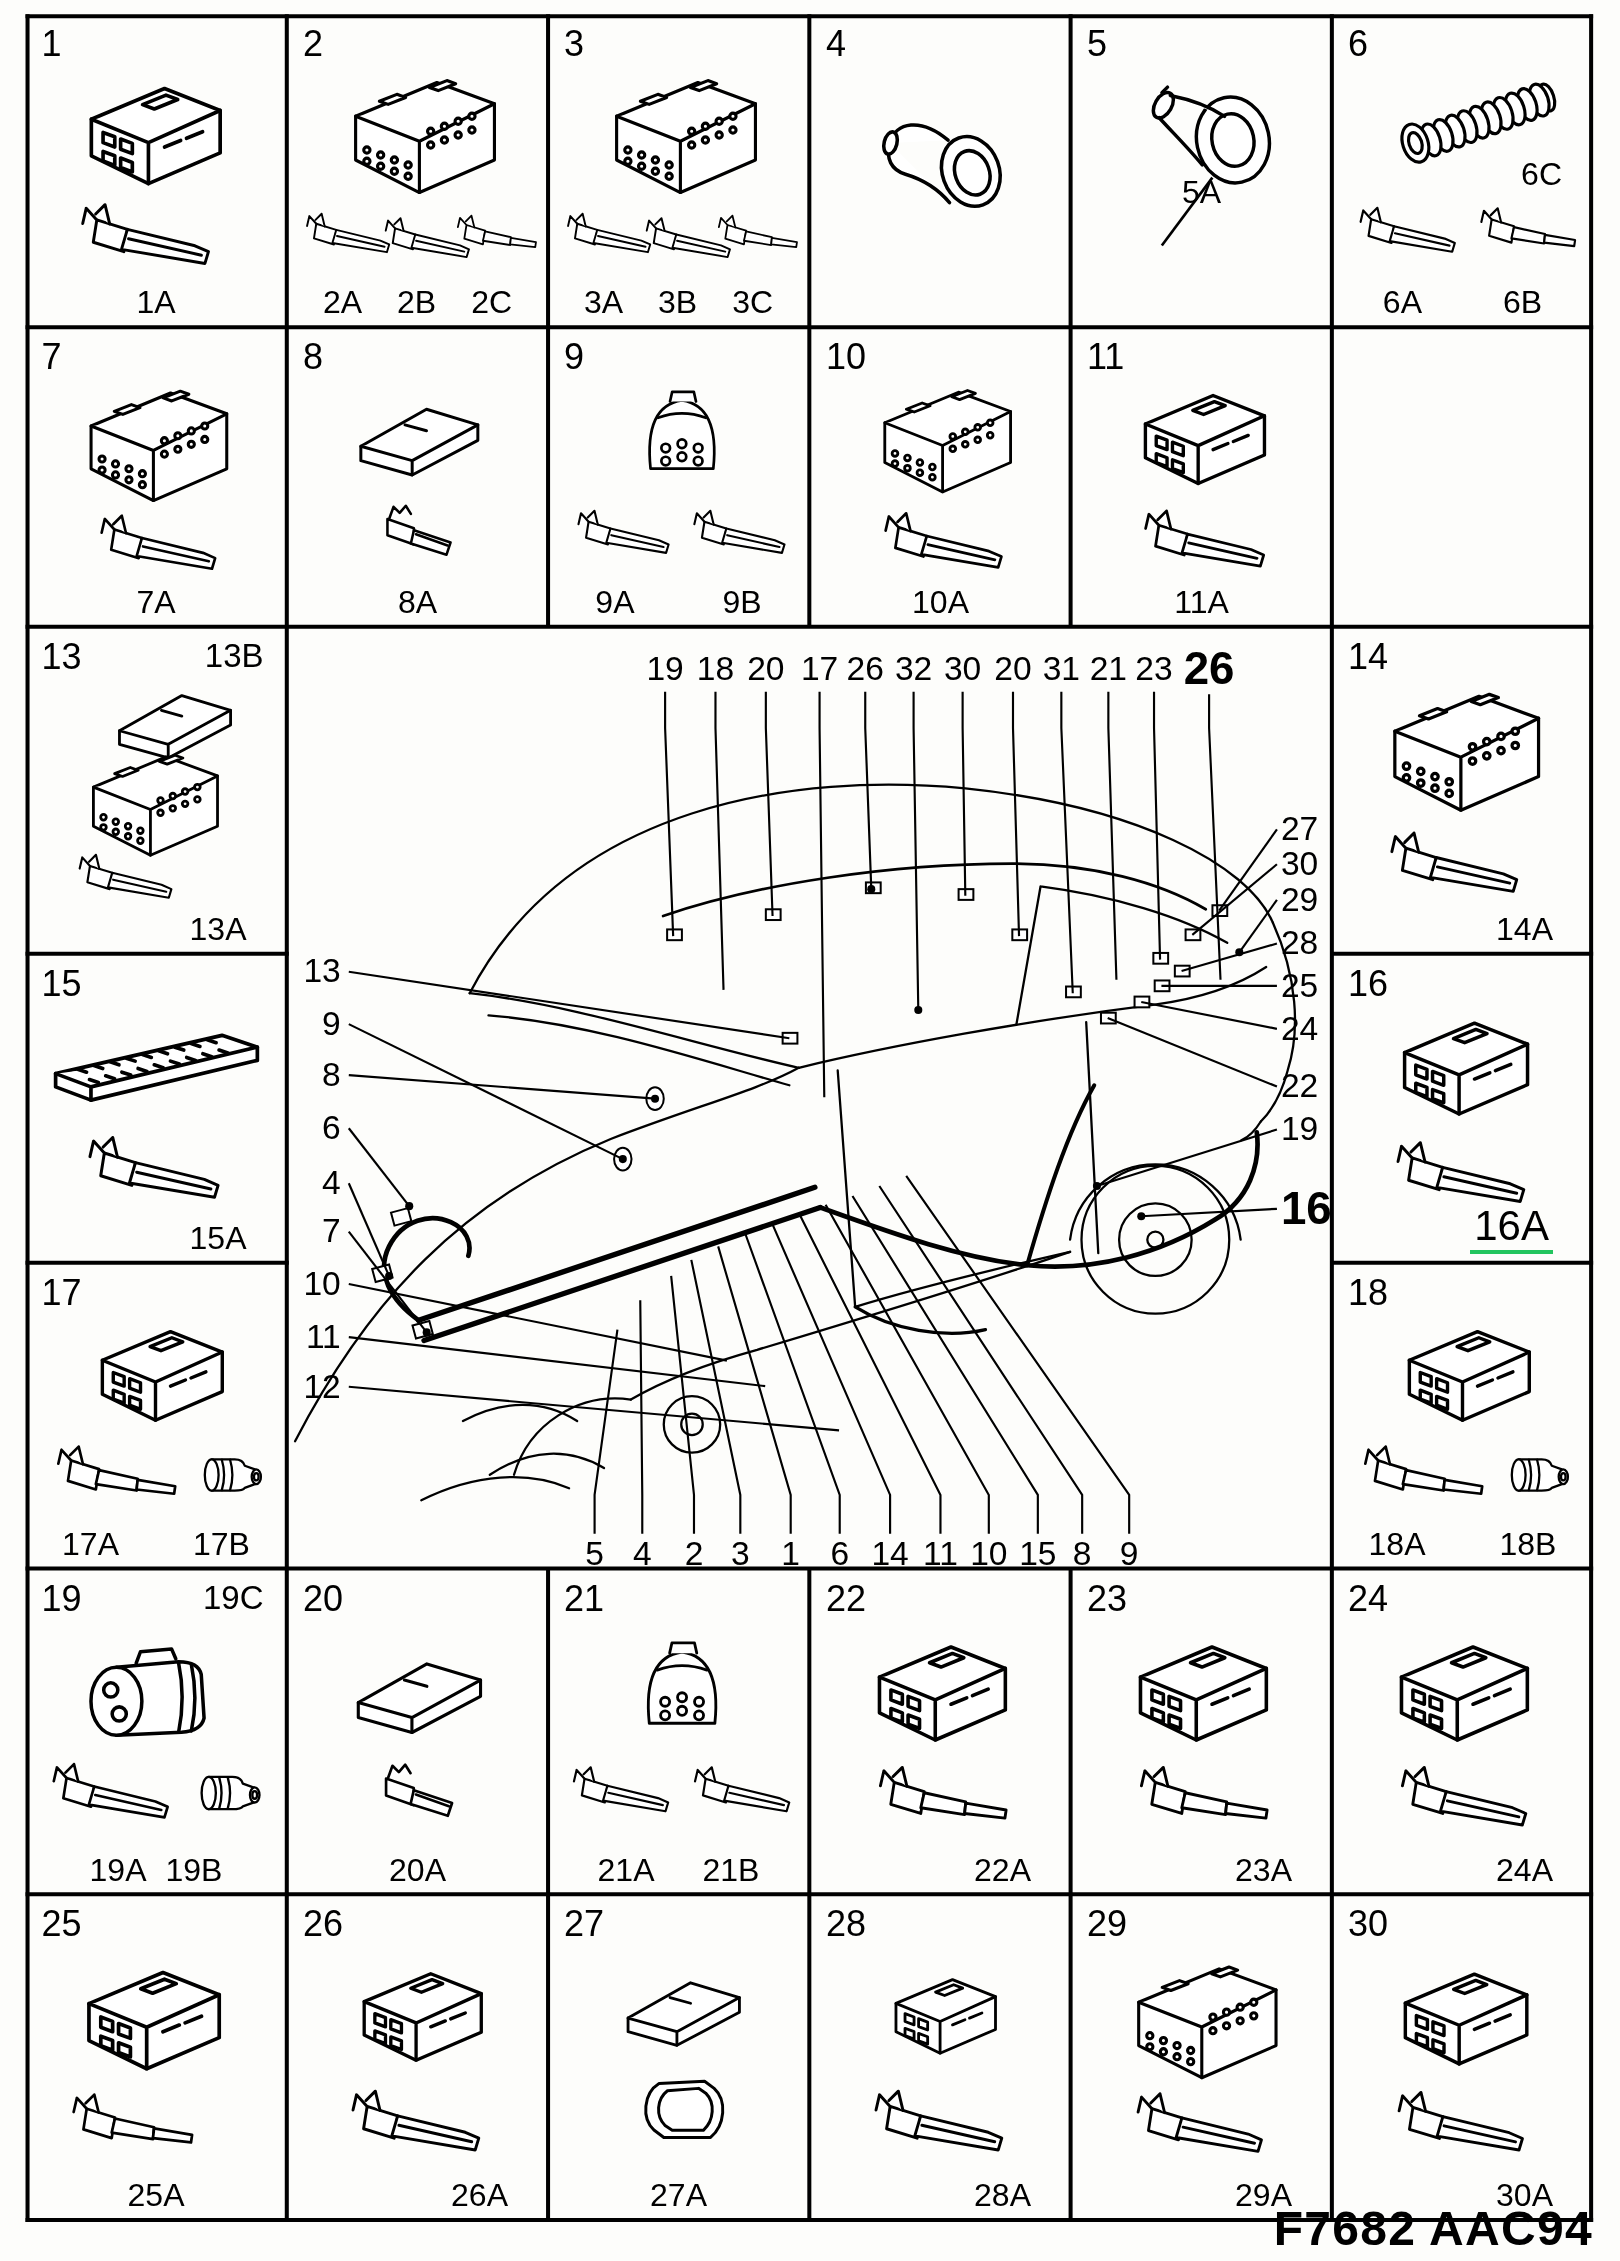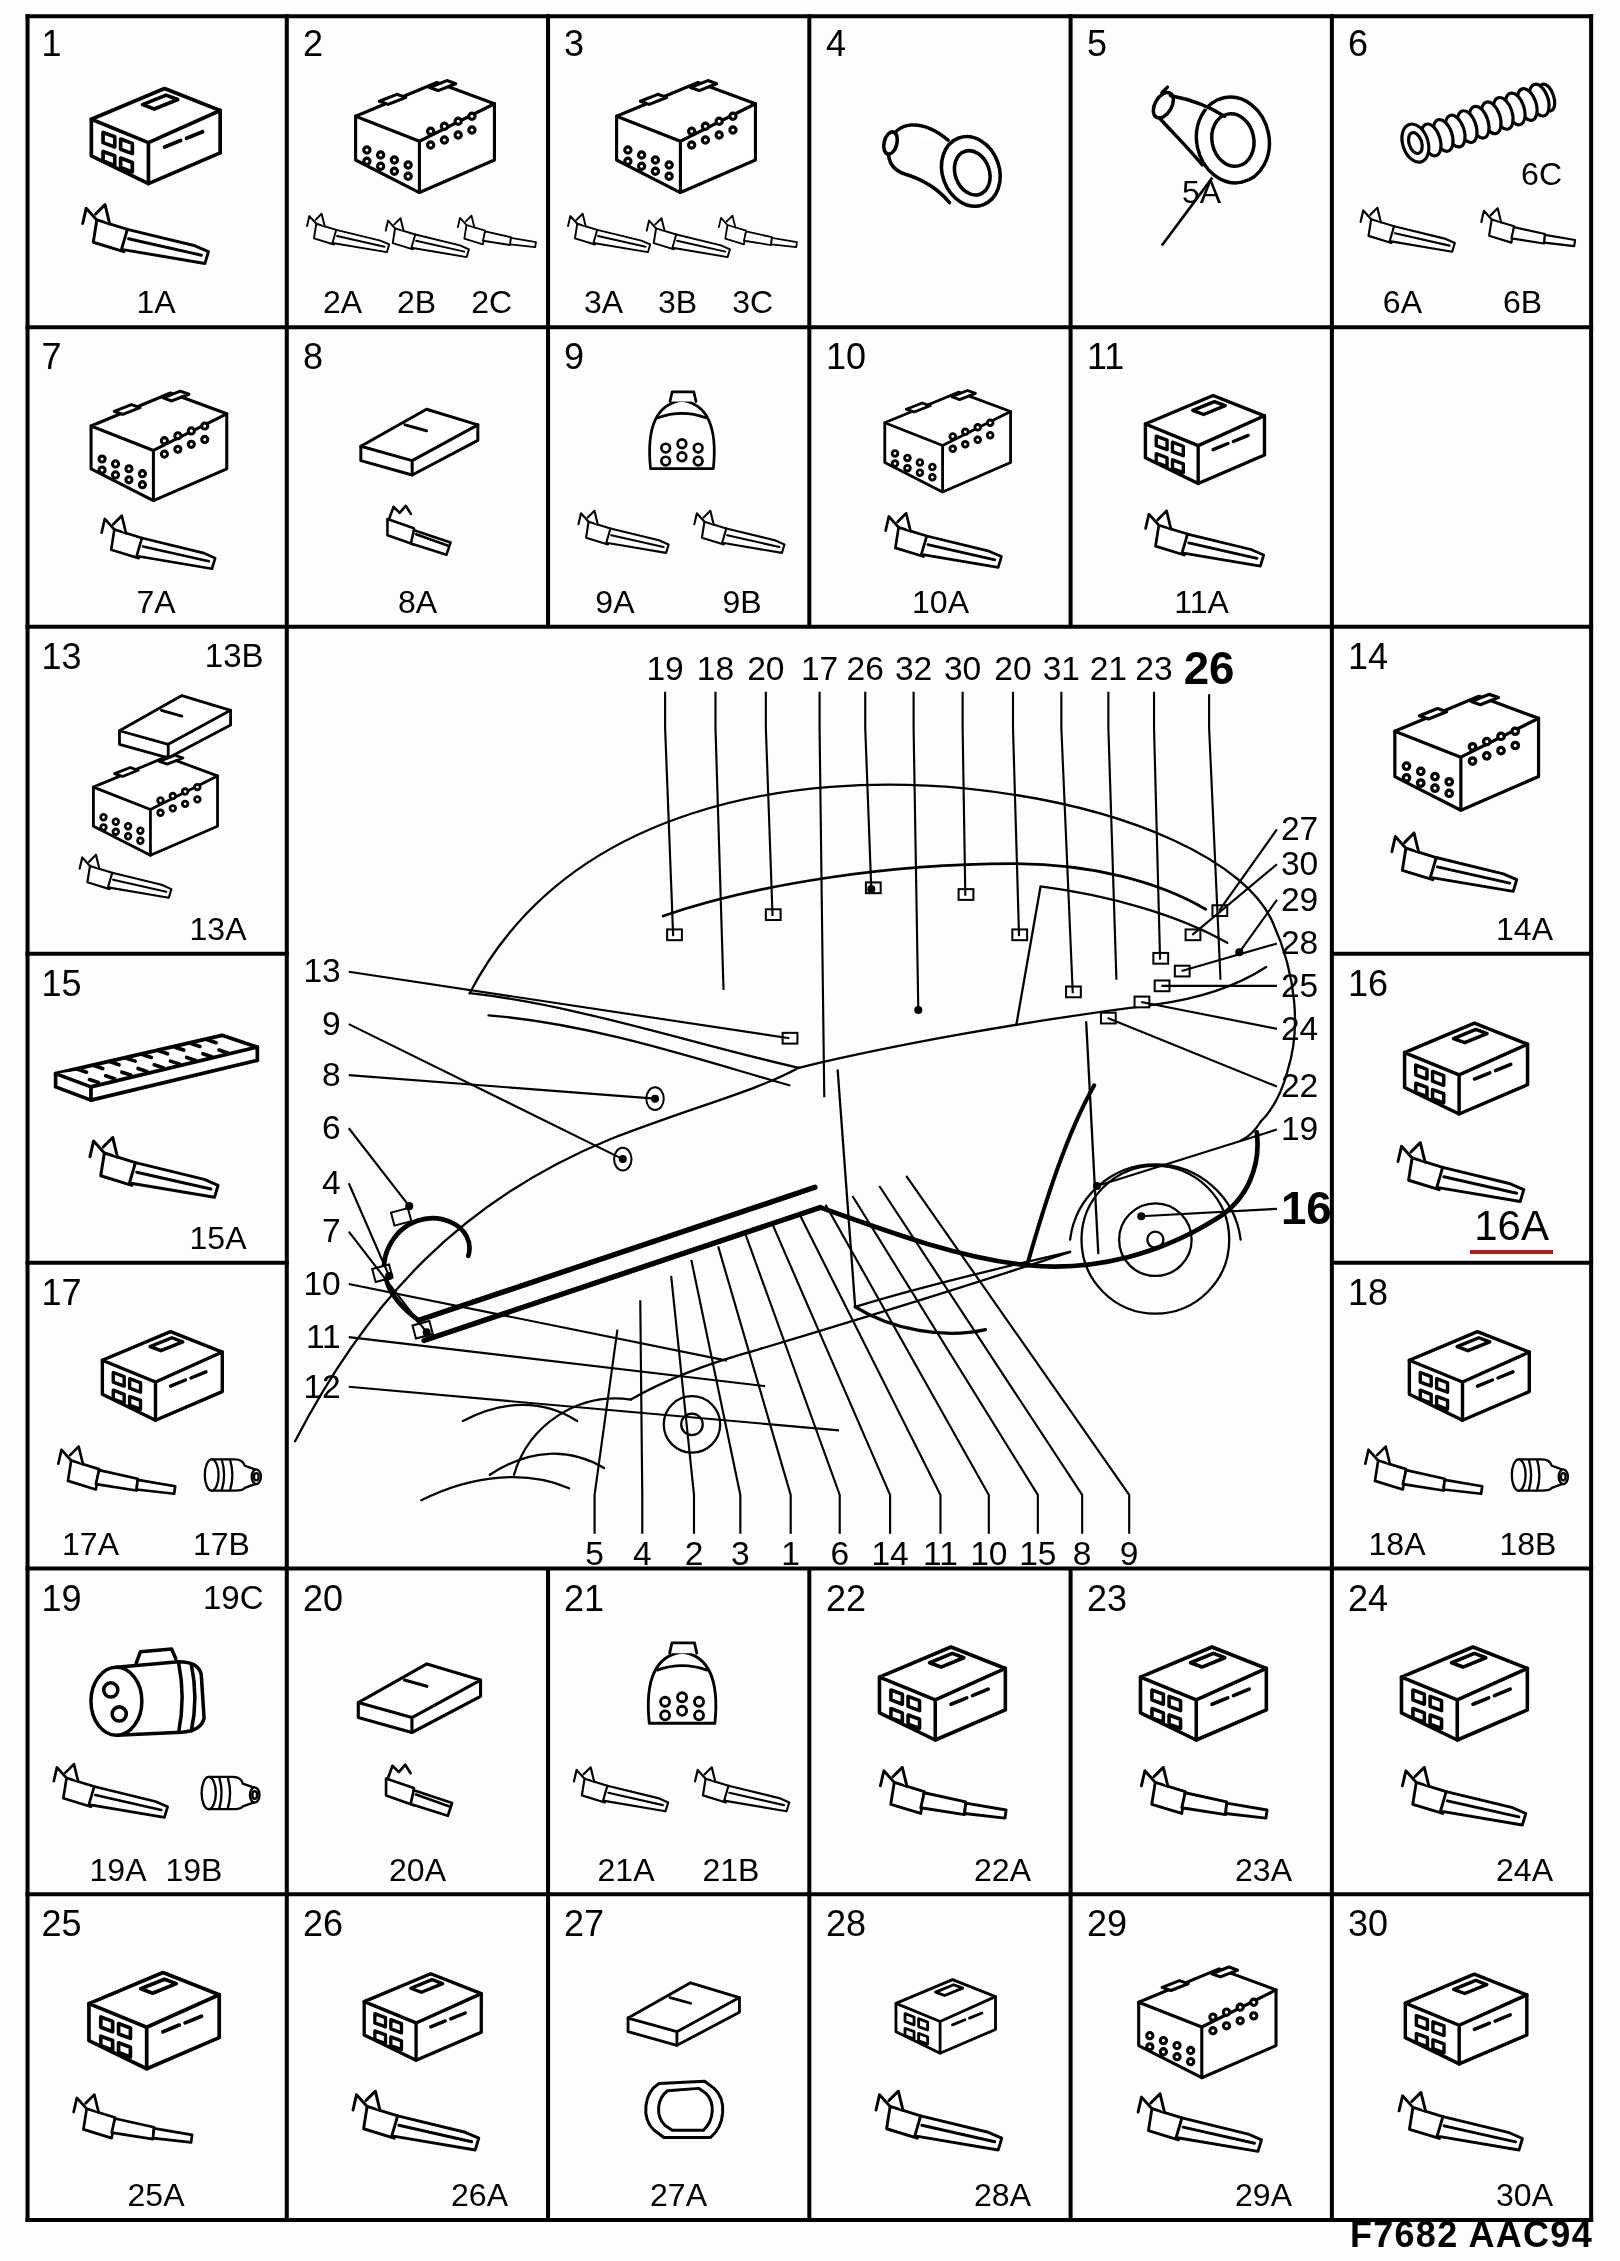--- a/index.html
+++ b/index.html
@@ -4,36 +4,36 @@
 <style>
   html,body{margin:0;padding:0;background:#777;}
   .page{position:relative;width:1620px;height:2261px;background:#fdfdfb;
         font-family:"Liberation Sans",sans-serif;color:#000;overflow:hidden;}
   .gridlines{position:absolute;left:0;top:0;}
   .cell{position:absolute;}
   .num{position:absolute;top:12px;left:16px;font-size:36px;line-height:1;}
   .labels{position:absolute;left:0;right:0;bottom:9.4px;display:flex;justify-content:center;gap:43px;
           font-size:32px;line-height:1;}
   .labels.rt{justify-content:flex-end;padding-right:40px;}
-  .labels.big span{font-size:42px;border-bottom:4px solid #b91c1c;padding:0 4px 2.7px;}
+  .labels.big span{font-size:42px;border-bottom:4px solid #22c55e;padding:0 4px 2.7px;}
   .labels.mid{bottom:38%;justify-content:center;}
   .corner{position:absolute;top:12px;right:23px;font-size:33px;line-height:1;}
   .sidelab{position:absolute;right:31px;top:46%;font-size:32px;line-height:1;}
   .art{position:absolute;left:10.7px;right:10.7px;top:55px;bottom:54px;
        width:calc(100% - 21.5px);height:calc(100% - 109px);}
   .car{position:absolute;left:287px;top:627px;}
   .car text{font-size:50px;fill:#000;}
   .car text.bigN{font-size:68px;font-weight:bold;}
   .car .lead{stroke:#000;stroke-width:3.2px;fill:none;}
   .sketch path{stroke:#000;stroke-width:3.4px;fill:none;stroke-linecap:round;}
   .sketch circle{stroke:#000;stroke-width:3.4px;fill:none;}
   .harness path{stroke:#000;fill:none;stroke-linecap:round;}
   .mark{fill:#fff;stroke:#000;stroke-width:3px;}
   .dot{fill:#000;stroke:none;}
-  .figcode{position:absolute;right:27px;bottom:5.4px;font-size:36px;font-weight:bold;letter-spacing:1.3px;margin-top:12px;}
+  .figcode{position:absolute;right:27px;bottom:5.4px;font-size:48px;font-weight:bold;letter-spacing:1.3px;margin-top:12px;}
   .sym{stroke:#000;fill:#fff;stroke-width:5px;stroke-linejoin:round;stroke-linecap:round;}
   .sym .ln{fill:none;}
 </style>
 </head>
 <body>
 
 <svg width="0" height="0" style="position:absolute" aria-hidden="true">
   <defs>
     <symbol id="s-box" viewBox="0 0 220 160">
       <path class="sym" d="M22 62 L122 20 L198 50 L198 108 L100 150 L22 112 Z"></path>

